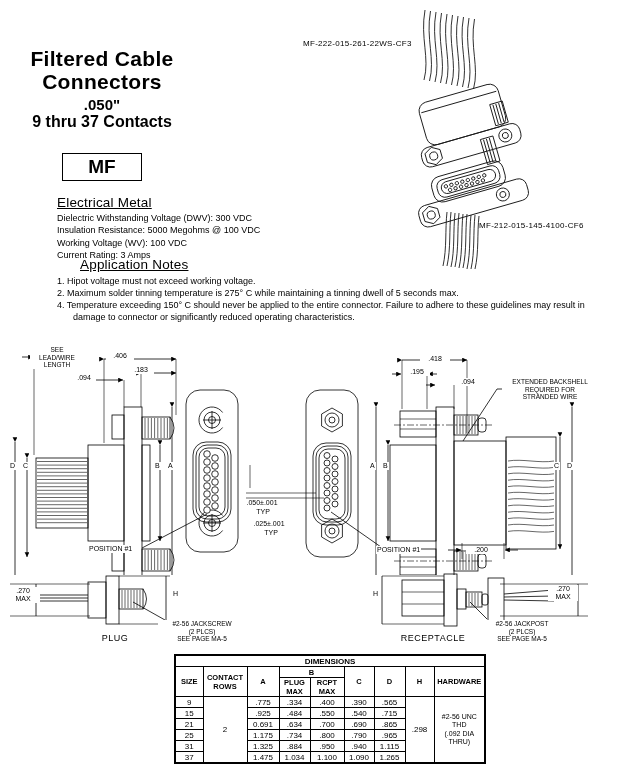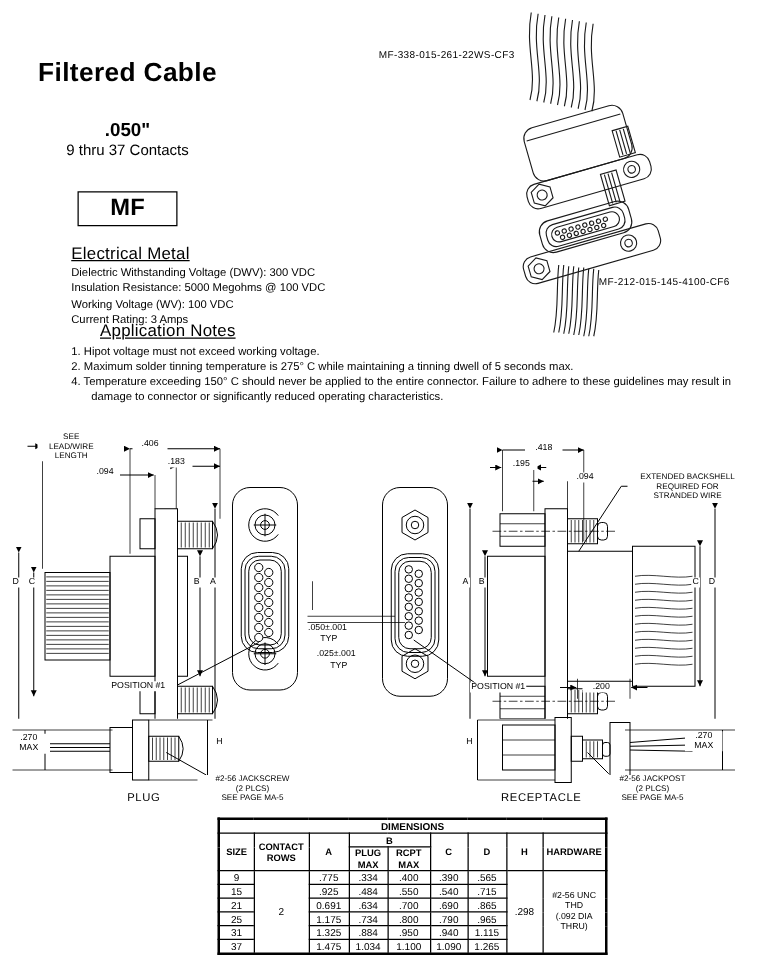--- a/index.html
+++ b/index.html
@@ -3,21 +3,21 @@
 <meta charset="utf-8">
 <style>
   html,body{margin:0;padding:0;background:#888;}
   #page{position:relative;width:624px;height:772px;background:#fff;overflow:hidden;
         font-family:"Liberation Sans",sans-serif;color:#000;}
   .abs{position:absolute;}
   .ctr{text-align:center;}
   
   .title{font-size:21px;font-weight:bold;letter-spacing:.3px;line-height:23px;}
   .size-lbl{font-size:15px;font-weight:bold;}
-  .contacts-lbl{font-size:12px;font-weight:normal;}
+  .contacts-lbl{font-size:16px;font-weight:bold;}
   .family-lbl{font-size:19px;font-weight:bold;}
   .mf-box{border:1.5px solid #000;width:78px;height:26px;line-height:26px;
           font-size:19px;font-weight:bold;text-align:center;}
   .pn{font-size:8px;letter-spacing:.3px;white-space:nowrap;}
   .h2{font-size:13.5px;text-decoration:underline;letter-spacing:.2px;}
   .body-txt{font-size:9px;line-height:12.4px;white-space:pre-line;}
   .note-item{font-size:9px;line-height:12px;padding-left:16px;text-indent:-16px;}
   
   .lbl{position:absolute;font-size:7px;line-height:8px;white-space:pre-line;
        background:#fff;padding:0 1px;}
@@ -33,26 +33,27 @@
   td.tt{font-size:8px;font-weight:bold;height:12px;}
   td.hw{font-size:7px;white-space:pre-line;line-height:8.5px;}
 </style>
 </head>
 <body>
 
 <div id="page">
 
   <div class="abs title ctr" style="left:6px;top:47px;width:192px;">
     <div>Filtered Cable</div>
+    <div>Connectors</div>
   </div>
   <div class="abs size-lbl ctr" style="left:6px;top:96px;width:192px;">.050"</div>
   <div class="abs contacts-lbl ctr" style="left:6px;top:113px;width:192px;">9 thru 37 Contacts</div>
   <div class="abs mf-box" style="left:62px;top:153px;">MF</div>
 
-  <div class="abs pn" style="left:303px;top:39px;">MF-338-015-261-22WS-CF3</div>
+  <div class="abs pn" style="left:303px;top:39px;">MF-222-015-261-22WS-CF3</div>
   <div class="abs pn" style="left:479px;top:221px;">MF-212-015-145-4100-CF6</div>
 
   <div class="abs h2" style="left:57px;top:195px;">Electrical Metal</div>
   <div class="abs body-txt" style="left:57px;top:212px;width:330px;">Dielectric Withstanding Voltage (DWV):  300 VDC
 Insulation Resistance:  5000 Megohms @ 100 VDC
 Working Voltage (WV):  100 VDC
 Current Rating:  3 Amps</div>
 
   <div class="abs h2" style="left:57px;top:257px;margin-left:23px;">Application Notes</div>
   <div class="abs" style="left:57px;top:275px;width:552px;">

